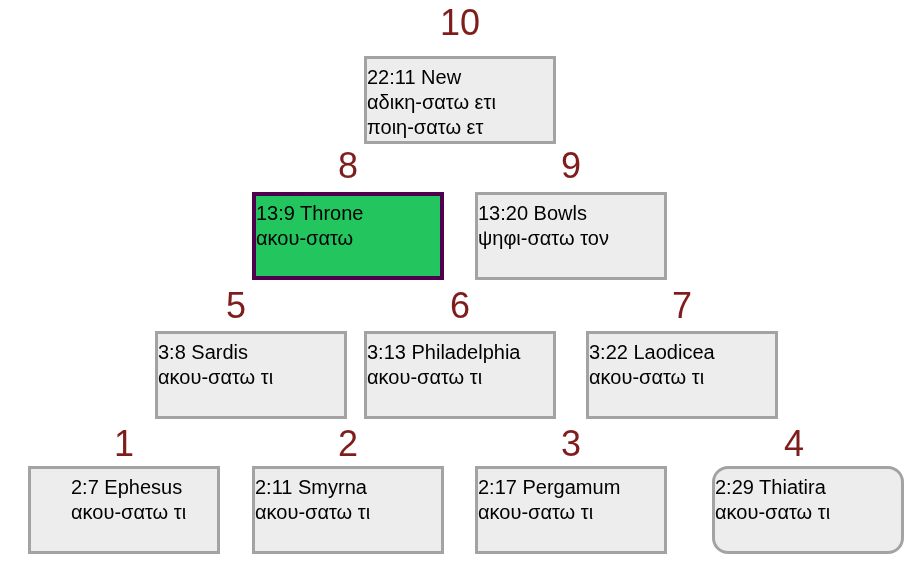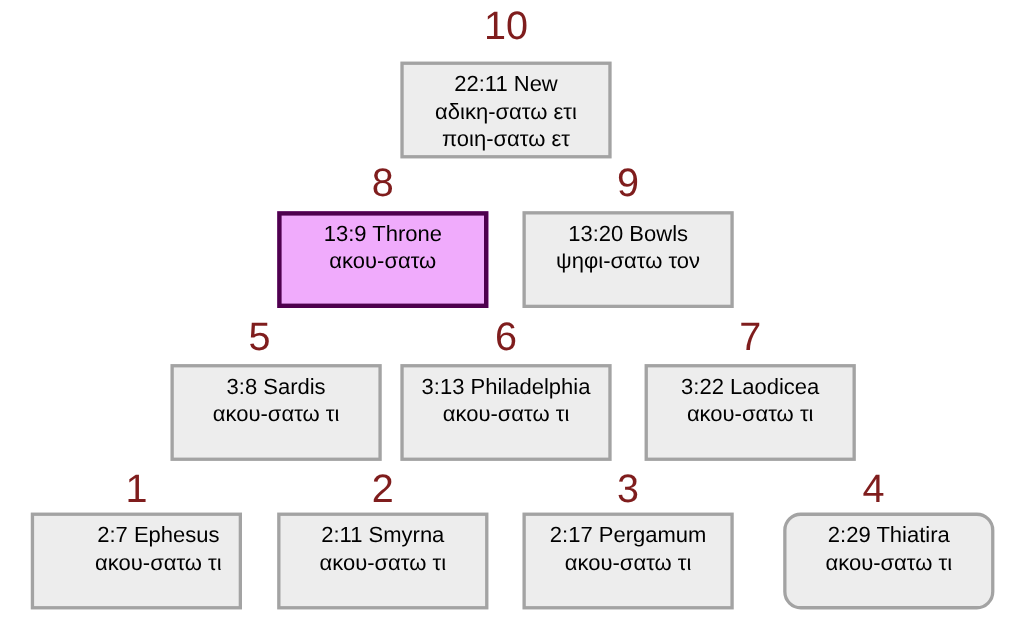--- a/index.html
+++ b/index.html
@@ -25,25 +25,25 @@
     line-height: 38px;
     color: #7f1d1d;
   }
   .box {
     position: absolute;
     box-sizing: border-box;
     width: 192px;
     height: 88px;
     background: #ededed;
     border: 3px solid #a3a3a3;
-    text-align: center;
+    text-align: left;
     padding-top: 6px;
   }
   .box.highlight {
-    background: #f0abfc;
+    background: #22c55e;
     border: 4px solid #4e004e;
     padding-top: 5px;
   }
   .box .line {
     display: block;
     font-size: 20px;
     line-height: 25px;
     white-space: nowrap;
   }
   

